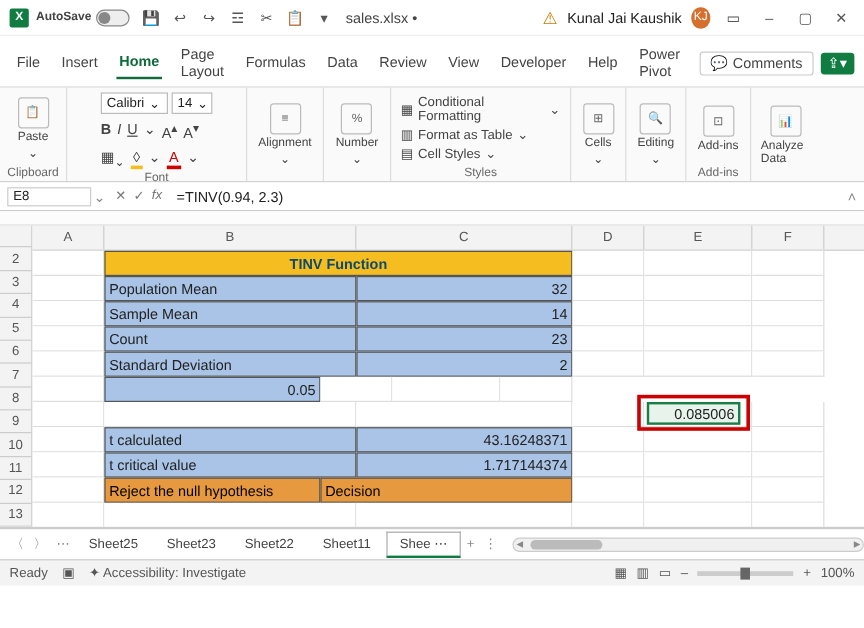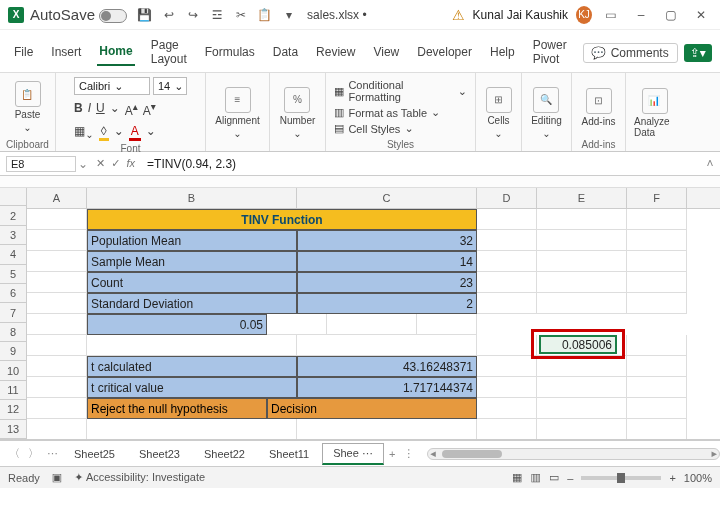--- a/index.html
+++ b/index.html
@@ -1,19 +1,19 @@
 <!DOCTYPE html>
 <html><head>
 <meta charset="utf-8">
 <style>
   * { box-sizing: border-box; margin: 0; padding: 0; font-family: "Segoe UI", Arial, sans-serif; }
   body { width: 720px; height: 523px; background: #fff; overflow: hidden; font-size: 12px; color: #222; }
   .titlebar { height: 30px; background: #fff; display: flex; align-items: center; padding: 0 8px; border-bottom: 1px solid #eee; }
   .titlebar .xl-icon { width:16px; height:16px; background:#107c41; border-radius:2px; display:flex;align-items:center;justify-content:center;color:#fff;font-weight:bold;font-size:10px; }
-  .autosave { display:flex; align-items:flex-end; gap:4px; margin-left:6px; font-size:15px; color:#444; }
+  .autosave { display:flex; align-items:center; gap:4px; margin-left:6px; font-size:10px; color:#444;font-weight:bold; }
   .toggle { width:28px; height:14px; border:1px solid #888; border-radius:7px; background:#eee; position:relative; }
   .toggle .knob { width:10px; height:10px; border-radius:50%; background:#888; position:absolute; top:1px; left:1px; }
   .quickbar { display:flex; gap:8px; margin-left:10px; color:#555; }
   .qicon { width:16px; height:16px; display:flex; align-items:center; justify-content:center; font-size:12px; }
   .filelabel { margin-left:10px; font-size:12px; color:#444; display:flex; align-items:flex-start; gap:4px;}
   .usergrp { margin-left:auto; display:flex; align-items:center; gap:8px; }
   .warn { color:#c77b00; font-size:14px;}
   .avatar { width:16px; height:18px; border-radius:50%; background:#d66f2e; color:#fff; font-size:10px; display:flex;align-items:center;justify-content:center; }
   .winbtn { width:22px; height:22px; display:flex;align-items:center;justify-content:center; color:#555; }
   .tabs { display:flex; align-items:center; gap:14px; padding:4px 12px 0 12px; font-size:12px; color:#444; }
@@ -122,21 +122,21 @@
         <div class="bigicon">📋</div>
         <span>Paste</span>
           <span>⌄</span>
       </div>
     </div>
     <div class="label">Clipboard</div>
   </div>
   <div class="group" style="width:150px">
     <div class="body" style="flex-direction:column;align-items:flex-start;gap:3px">
       <div style="display:flex;gap:3px">
-        <div class="fontsel" style="width:76px">
+        <div class="fontsel" style="width:56px">
             <span>Calibri</span>
             <span>⌄</span>
           </div>
         <div class="fontsel" style="width:34px">
             <span>14</span>
             <span>⌄</span>
           </div>
       </div>
       <div class="fontbtns">
         <span style="font-weight:bold">B</span>

